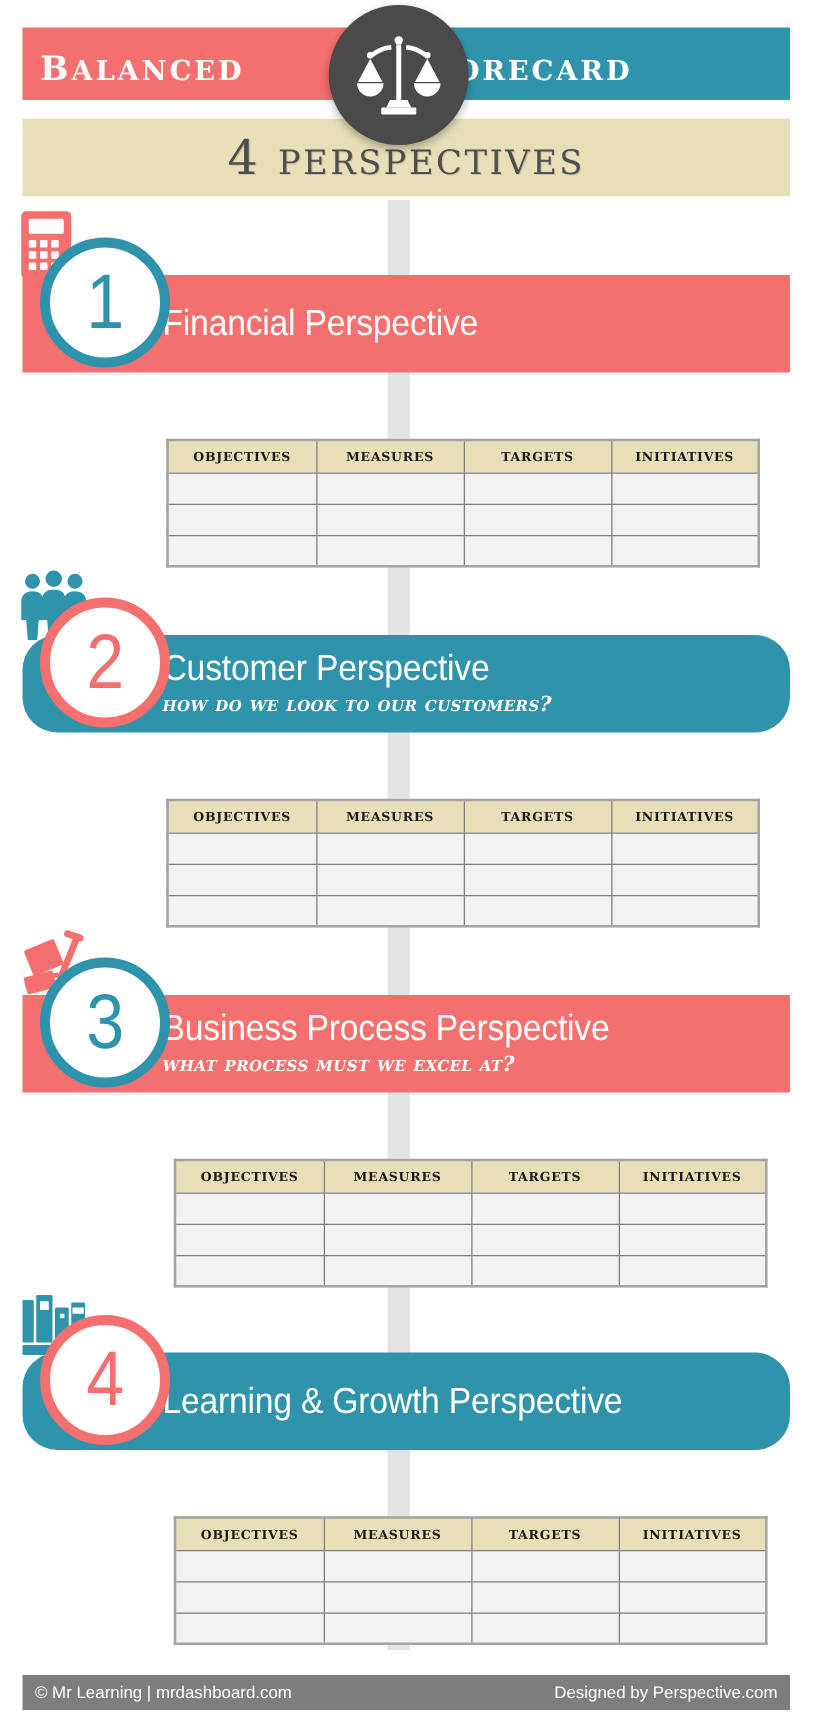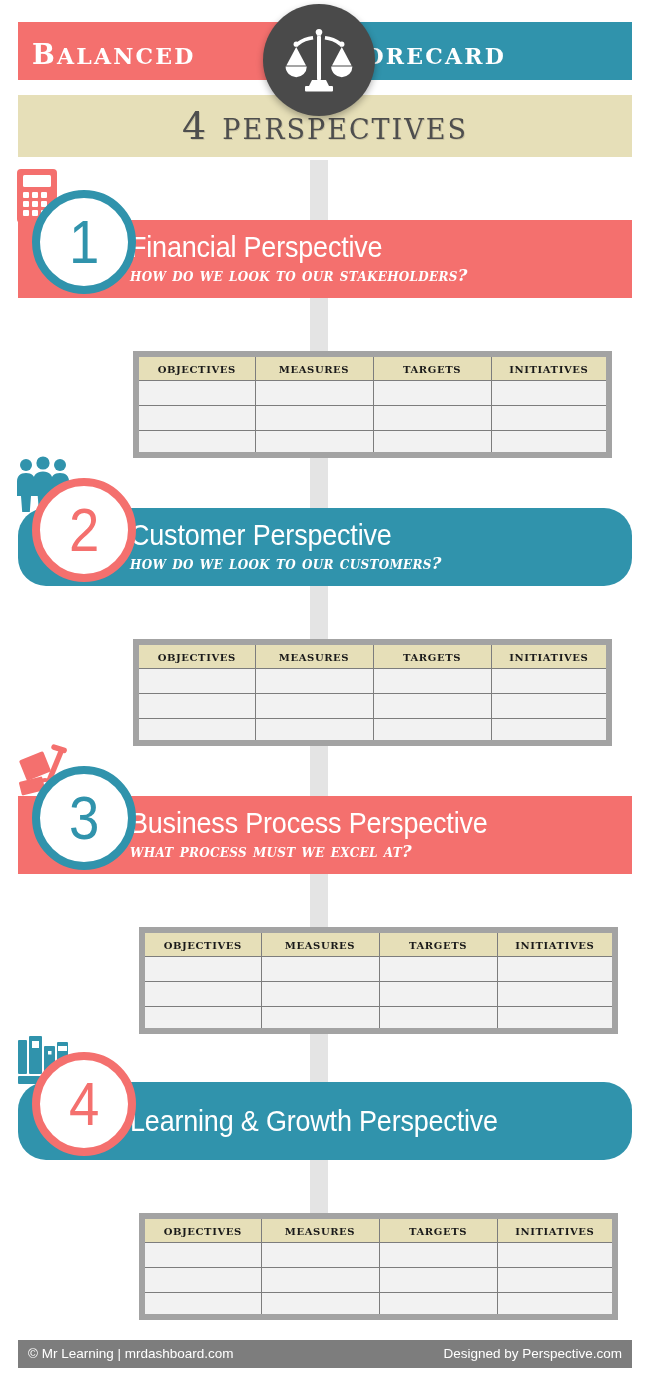--- a/index.html
+++ b/index.html
@@ -190,21 +190,21 @@
     transform: scaleX(0.88);
   }
   .num-circle.teal .num-text { color: #3093ac; }
   .num-circle.red  .num-text { color: #f4706e; }
 
   
   .bsc-table {
     position: absolute;
     top: 183px;
     border-collapse: collapse;
-    border: 6px solid #a3a3a3;
+    border: 2px solid #a3a3a3;
     z-index: 6;
     background: #f2f2f2;
   }
   .bsc-table td, .bsc-table th {
     border: 1.5px solid #7d7d7d;
     padding: 0;
     height: 25px;
     box-sizing: border-box;
   }
   .bsc-table th {
@@ -304,21 +304,20 @@
         <rect x="18" y="33" width="6" height="6" rx="1"></rect>
         <rect x="27" y="33" width="6" height="6" rx="1"></rect>
         <rect x="9" y="42" width="6" height="6" rx="1"></rect>
         <rect x="18" y="42" width="6" height="6" rx="1"></rect>
         <rect x="27" y="42" width="6" height="6" rx="1"></rect>
       </g>
     </svg>
   </div>
   <div class="band red">
     <div class="band-title">Financial Perspective</div>
-    <div class="band-sub">How do we look to our stakeholders?</div>
   </div>
   <div class="num-circle teal">
     <span class="num-text">1</span>
   </div>
   <table class="bsc-table" style="left:133px">
     <thead>
       <tr>
         <th class="col-obj">Objectives</th>
         <th class="col-mea">Measures</th>
         <th class="col-tar">Targets</th>

